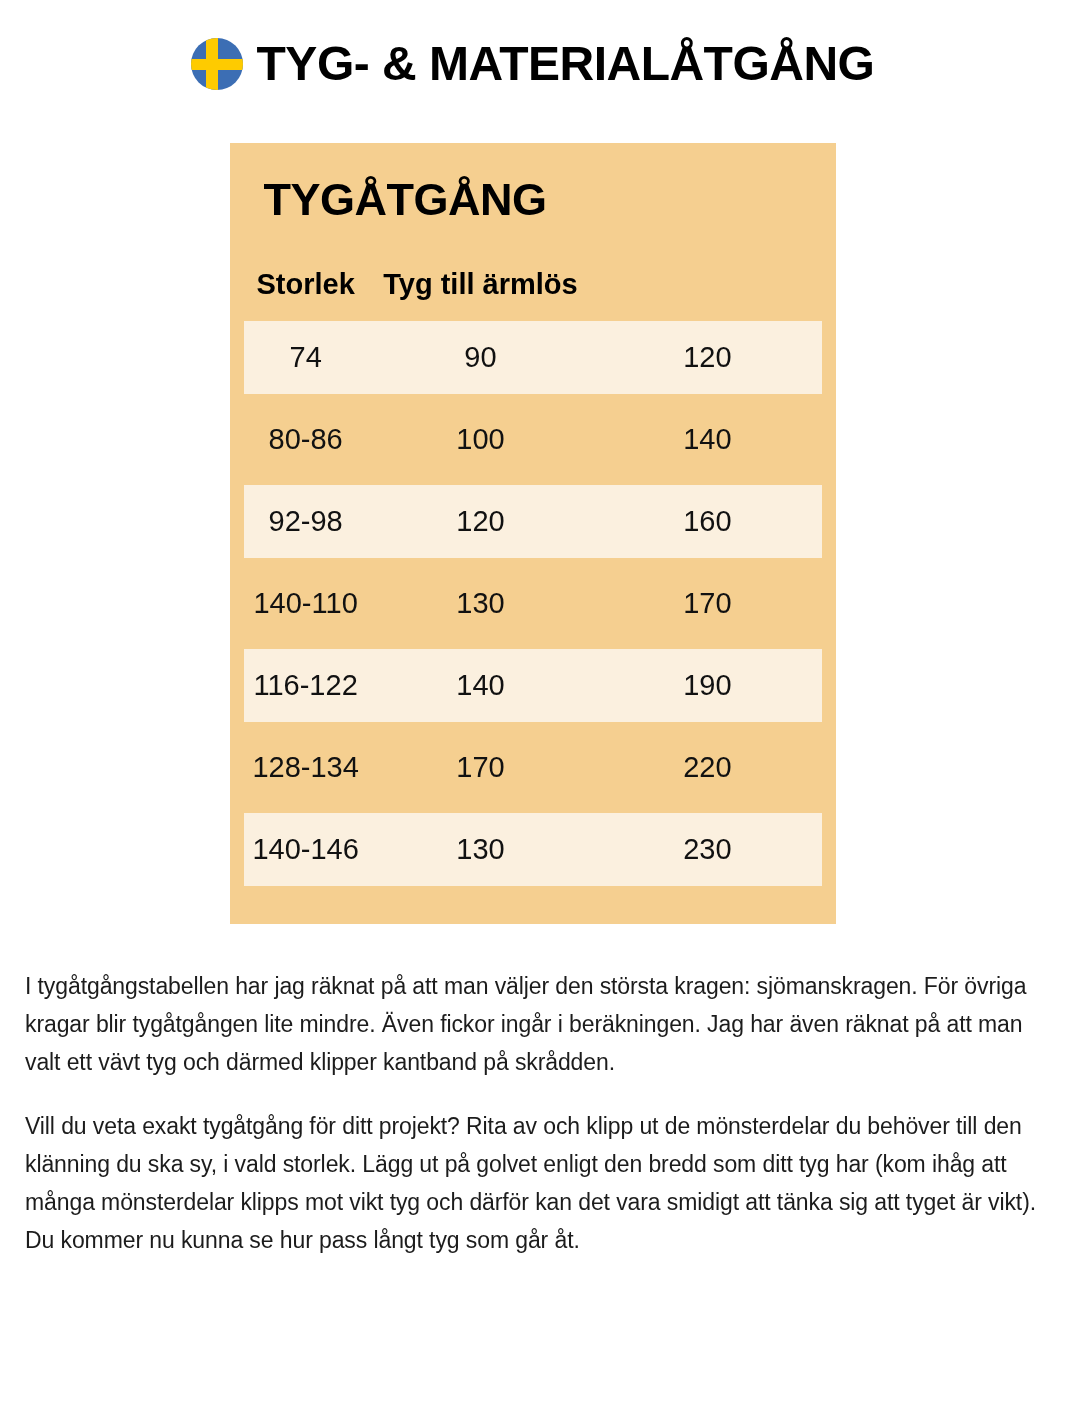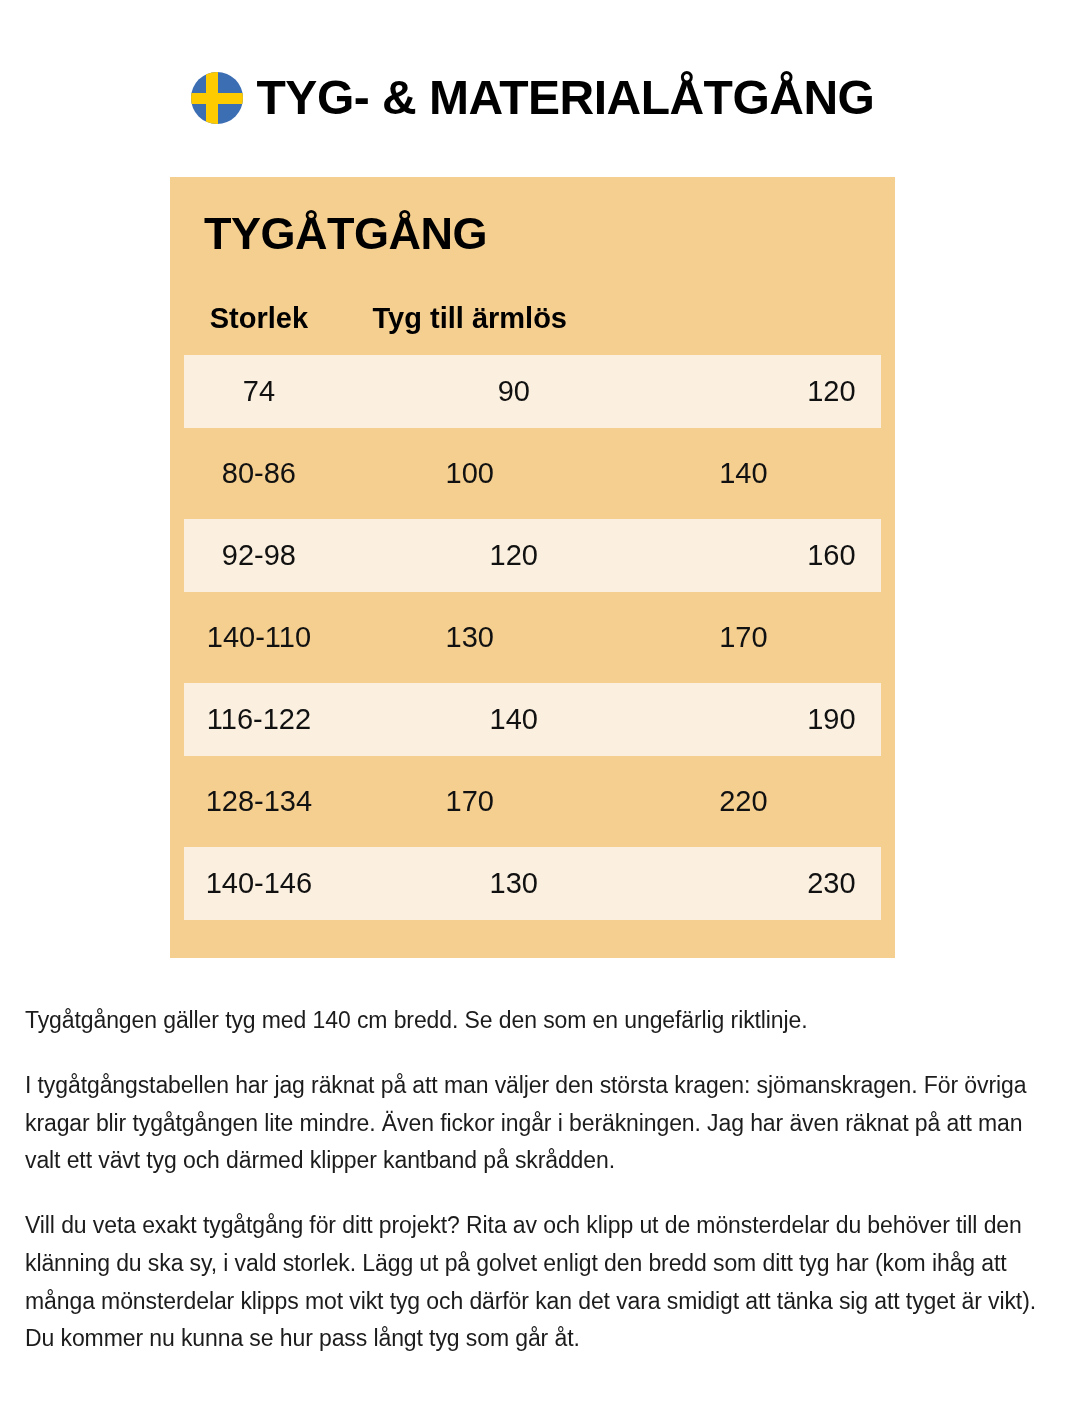--- a/index.html
+++ b/index.html
@@ -19,21 +19,21 @@
     font-family: "Liberation Sans", sans-serif;
     color: #000;
   }
   .page {
     width: 1065px;
     height: 1420px;
     overflow: hidden;
   }
   
   .page-header {
-    padding-top: 72px;
+    padding-top: 38px;
     display: flex;
     justify-content: center;
     align-items: center;
     gap: 14px;
   }
   .flag {
     width: 52px;
     height: 52px;
     border-radius: 50%;
     background: var(--flag-blue, #3c6eb4);
@@ -61,21 +61,21 @@
     margin: 0;
     font-size: 48px;
     font-weight: bold;
     letter-spacing: -0.5px;
     line-height: 1.1;
     color: #000;
     white-space: nowrap;
   }
   
   .table-card {
-    width: 725px;
+    width: 606px;
     margin: 52px auto 0 auto;
     background: var(--table-bg, #f5cf90);
     padding: 32px 14px 30px 14px;
   }
   h2.table-heading {
     margin: 0 0 0 20px;
     font-size: 45px;
     font-weight: bold;
     letter-spacing: -0.5px;
     line-height: 1.1;
@@ -94,21 +94,21 @@
     display: grid;
     grid-template-columns: 21.5% 39% 39.5%;
     align-items: center;
     height: 73px;
     margin-bottom: 9px;
     font-size: 29px;
     text-align: center;
     color: #111;
   }
   .table-body .row:last-child { margin-bottom: 8px; }
-  .table-body .row.light { background: var(--row-bg, #fbf0df); gap: 44px; }
+  .table-body .row.light { background: var(--row-bg, #fbf0df); }
   
   .body-text {
     margin-top: 44px;
     padding: 0 25px;
     color: var(--text, #1c1c1c);
   }
   .body-text p {
     margin: 0 0 27px 0;
     font-size: 23px;
     line-height: 1.64;
@@ -167,18 +167,17 @@
         </div>
         <div class="row light">
           <span>140-146</span>
           <span>130</span>
           <span>230</span>
         </div>
       </div>
   </div>
 
   <div class="body-text">
-    <p>Tygåtgången gäller tyg med 140 cm bredd. Se den som en ungefärlig riktlinje.</p>
     <p>I tygåtgångstabellen har jag räknat på att man väljer den största kragen: sjömanskragen. För övriga kragar blir tygåtgången lite mindre. Även fickor ingår i beräkningen. Jag har även räknat på att man valt ett vävt tyg och därmed klipper kantband på skrådden.</p>
     <p>Vill du veta exakt tygåtgång för ditt projekt? Rita av och klipp ut de mönsterdelar du behöver till den klänning du ska sy, i vald storlek. Lägg ut på golvet enligt den bredd som ditt tyg har (kom ihåg att många mönsterdelar klipps mot vikt tyg och därför kan det vara smidigt att tänka sig att tyget är vikt). Du kommer nu kunna se hur pass långt tyg som går åt.</p>
   </div>
 
 </div>
 
 </body></html>

